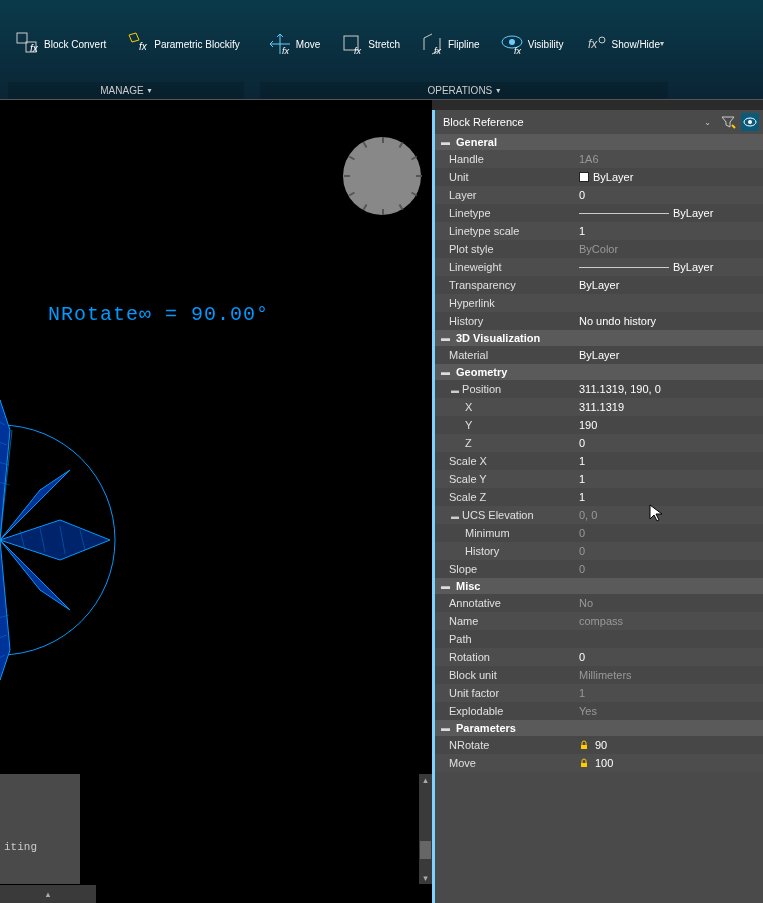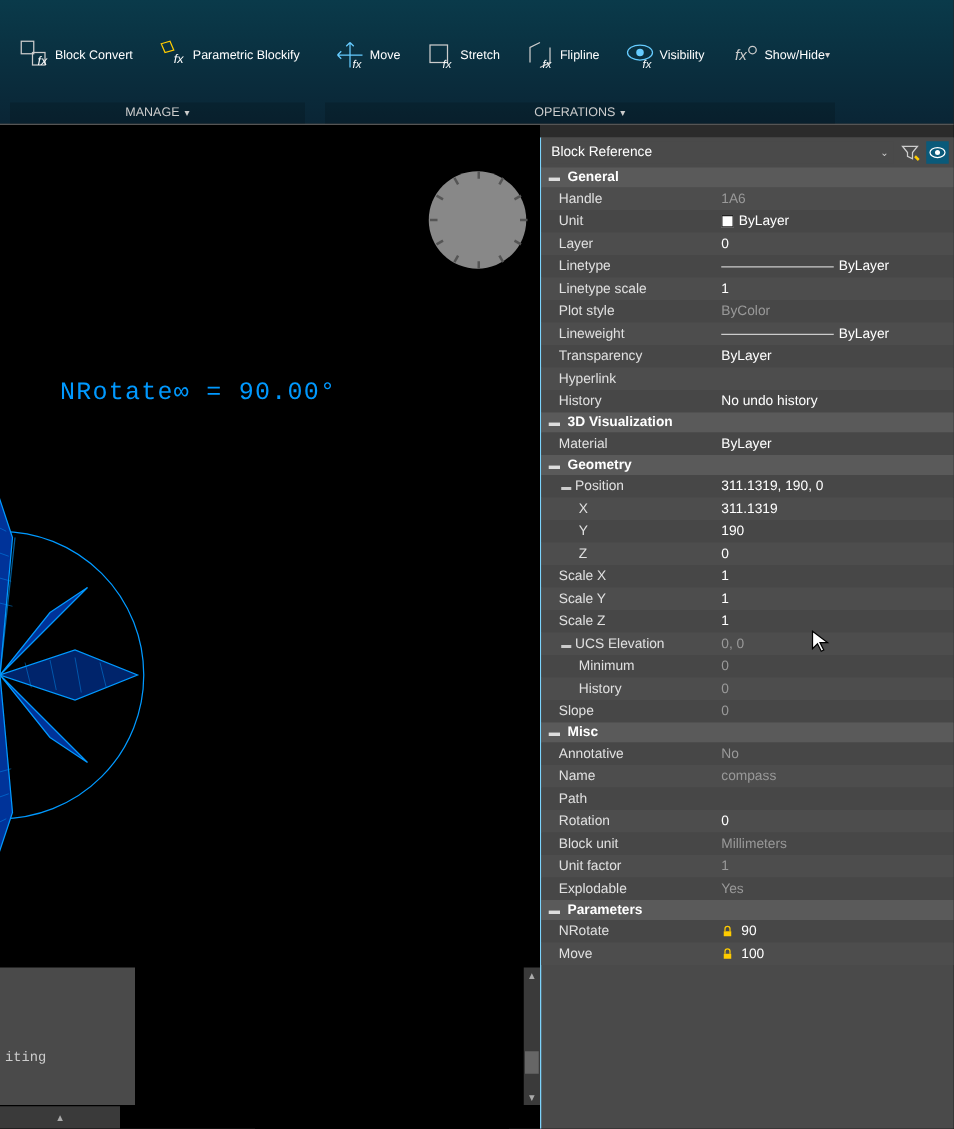--- a/index.html
+++ b/index.html
@@ -118,21 +118,21 @@
     }
     .compass-svg {
       position: absolute;
       left: -60px;
       top: 270px;
     }
     .cmdline {
       position: absolute;
       left: 0;
       bottom: 19px;
-      width: 108px;
+      width: 80px;
       height: 110px;
       background: #4a4a4a;
       color: #ccc;
       font-family: "Courier New", monospace;
       font-size: 11px;
       padding: 40px 4px 4px 4px;
       display: flex;
       align-items: center;
     }
     .cmd-scrollbar {
@@ -171,21 +171,21 @@
     }
 
     
     .properties {
       position: absolute;
       left: 432px;
       top: 110px;
       width: 331px;
       height: 793px;
       background: #4a4a4a;
-      border-left: 1px solid #7dd3fc;
+      border-left: 3px solid #7dd3fc;
     }
     .props-header {
       display: flex;
       align-items: center;
       padding: 3px 4px;
       gap: 4px;
       background: #4a4a4a;
     }
     .type-select {
       flex: 1;

